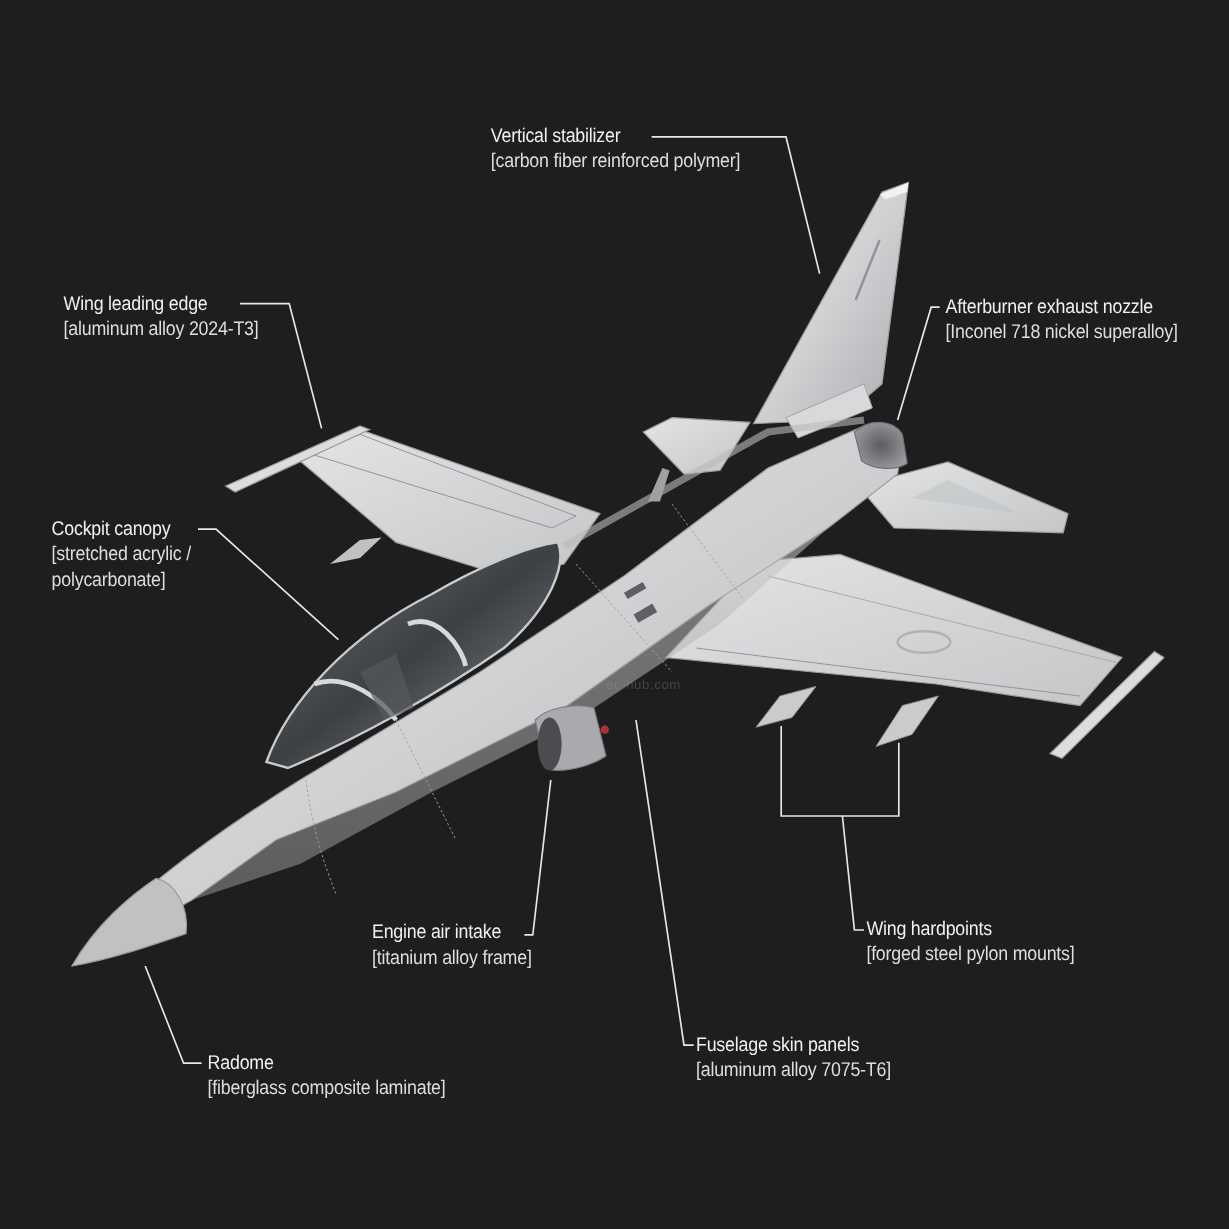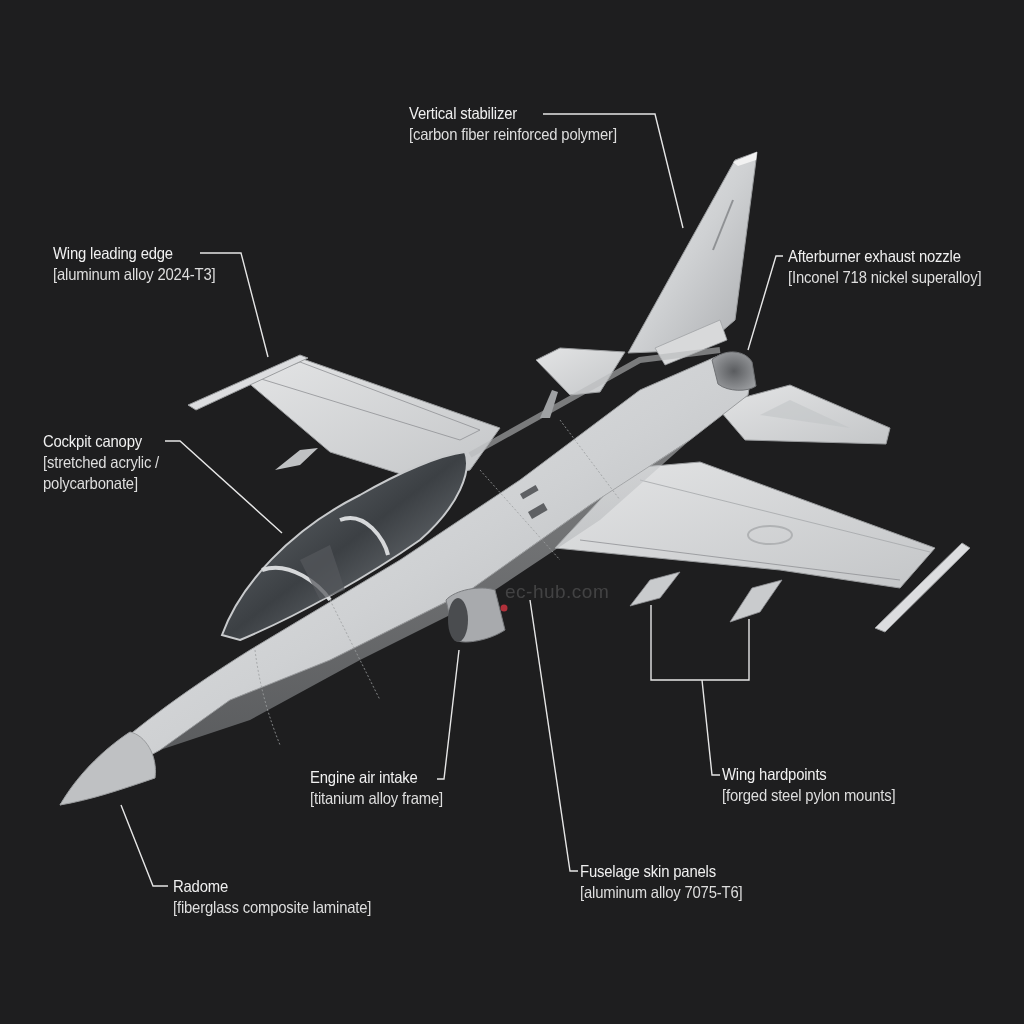--- a/index.html
+++ b/index.html
@@ -17,22 +17,22 @@
     line-height: 21px;
     letter-spacing: -0.2px;
     transform: scaleX(0.9);
     transform-origin: left top;
     white-space: nowrap;
   }
   .callout .title { display: block; color: #f0f0f0; }
   .callout .material { display: block; color: #dedede; }
   .callout.wrap .material { white-space: normal; width: 170px; }
   .watermark {
-    position: absolute; left: 505px; top: 581px;
-    font-size: 19px; color: rgba(160,160,160,0.28);
+    position: absolute; left: 505px; top: 565px;
+    font-size: 11px; color: rgba(160,160,160,0.28);
     letter-spacing: 0.5px;
   }
 </style>
 </head>
 <body>
 
 <div id="stage">
 
   <svg id="art" width="1024" height="1024" viewBox="0 0 1024 1024">
     <defs>

